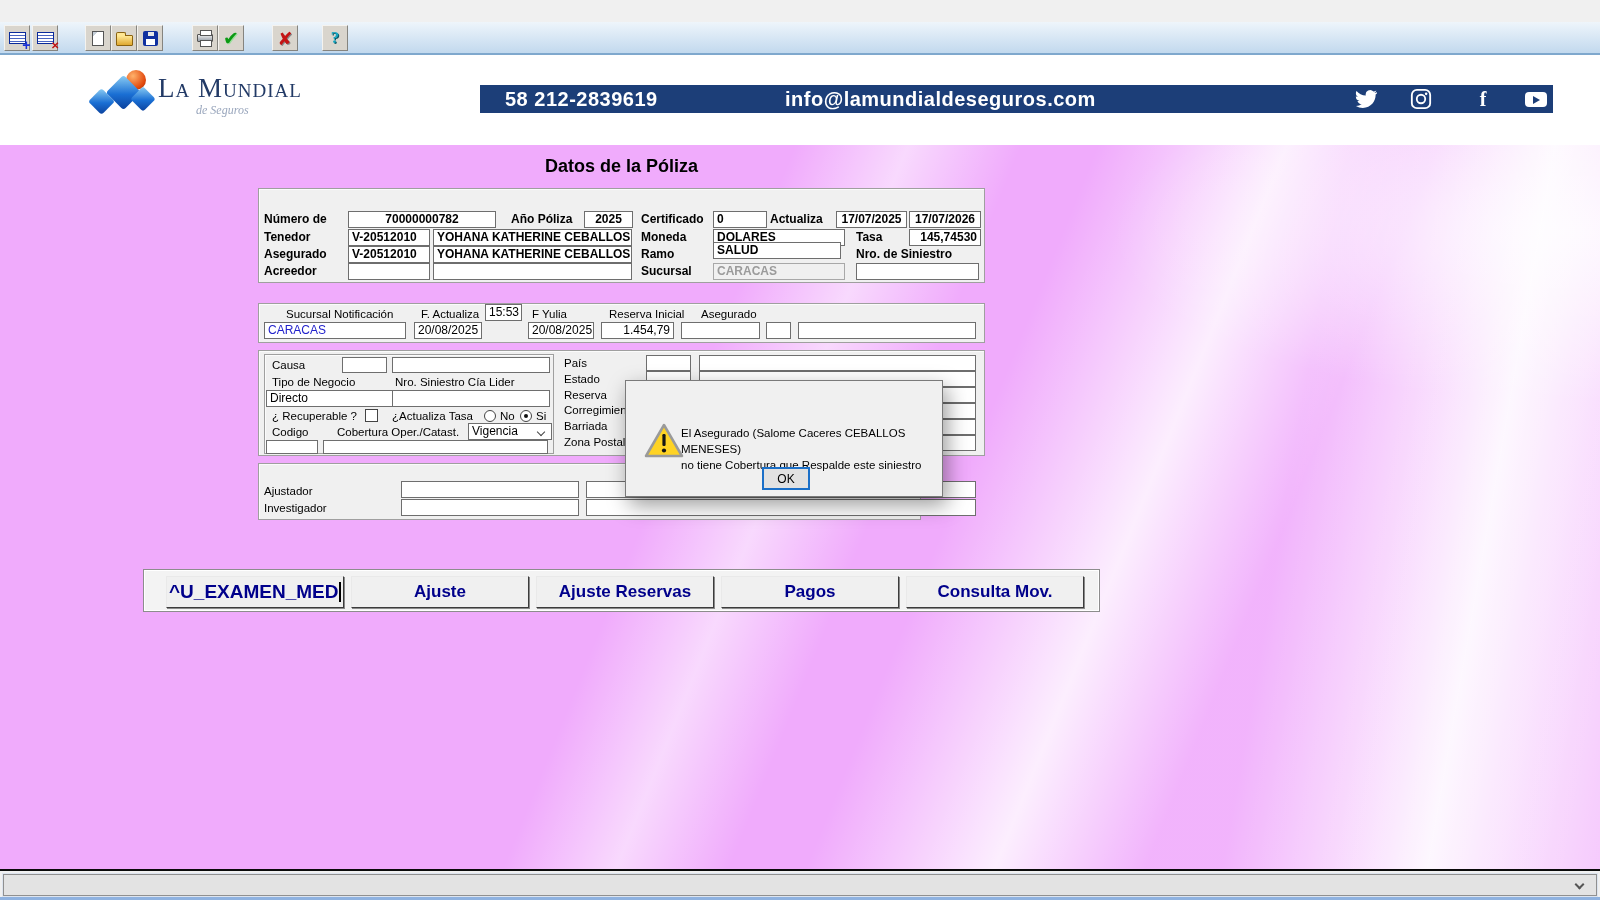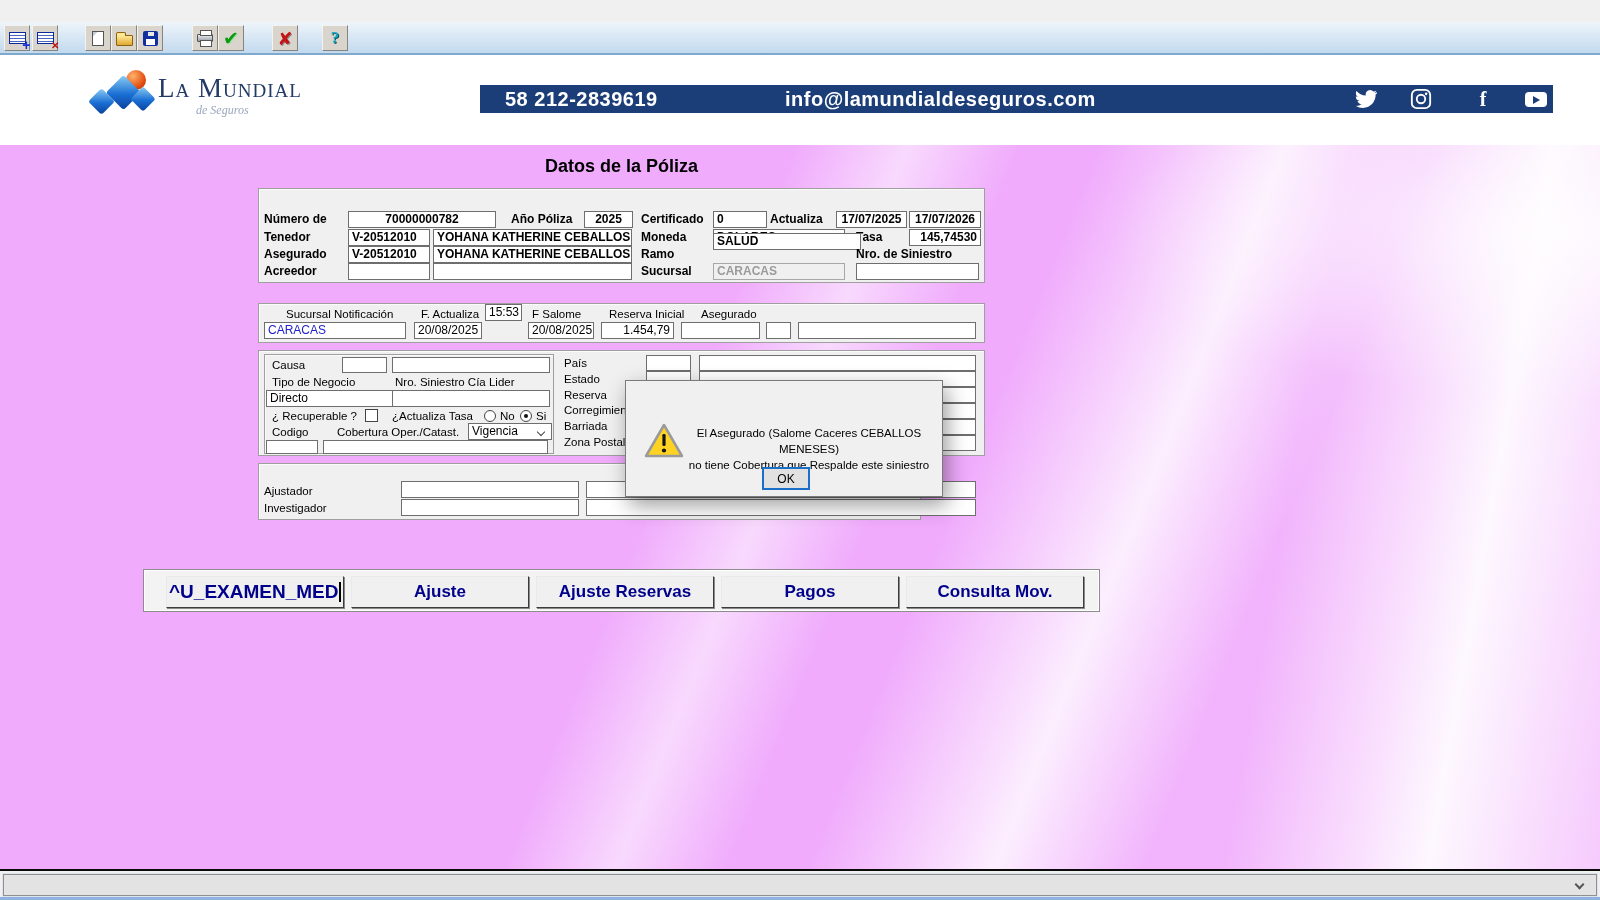--- a/index.html
+++ b/index.html
@@ -89,21 +89,21 @@
   .chk{position:absolute;width:13px;height:13px;background:#fff;border:1px solid #444;}
   .rad{position:absolute;width:12px;height:12px;background:#fff;border:1px solid #444;border-radius:50%;}
   .rad.sel::after{content:"";position:absolute;left:3px;top:3px;width:4px;height:4px;border-radius:50%;background:#111;}
   .dd::after{content:"";position:absolute;right:7px;top:5px;width:5px;height:5px;
              border-right:1.5px solid #444;border-bottom:1.5px solid #444;transform:rotate(45deg);}
   
   .dialog{position:absolute;left:625px;top:380px;width:318px;height:117px;background:#f0f0f0;
           border:1px solid #7a7a7a;box-shadow:4px 8px 20px rgba(0,0,0,.4);z-index:50;}
   .dlg-title{position:absolute;left:0;top:0;width:100%;height:28px;background:#fff;}
   .dlg-title span{position:absolute;left:13px;top:7px;font-size:13px;color:#000;}
-  .dlg-msg{position:absolute;left:55px;top:44px;width:256px;text-align:center;
+  .dlg-msg{position:absolute;left:55px;top:44px;width:256px;
            font-size:11.5px;color:#000;line-height:16px;}
   .ok-btn{position:absolute;left:136px;top:86px;width:48px;height:23px;background:#e1e1e1;
           border:2px solid #1a6fc8;font:12px "Liberation Sans",sans-serif;color:#000;
           display:flex;align-items:center;justify-content:center;}
   .warn-icon{position:absolute;left:18px;top:42px;}
   
   .actions{position:absolute;left:143px;top:569px;width:957px;height:43px;background:#f3f3f3;
            border:1px solid #8d8d8d;box-shadow:inset 0 0 0 1px #ffffff;}
   .abtn{position:absolute;top:6px;width:178px;height:32px;background:#f0f0f0;
         border:1px solid;border-color:#e9e9e9 #3c3c3c #3c3c3c #e9e9e9;box-shadow:1px 1px 0 #8a8a8a;
@@ -207,35 +207,35 @@
       <div class="fld b" style="left:174px;top:40px;width:199px">YOHANA KATHERINE CEBALLOS</div>
       <span class="lbl" style="left:382px;top:41px">Moneda</span>
       <div class="fld b" style="left:454px;top:40px;width:132px">DOLARES</div>
       <span class="lbl" style="left:597px;top:41px">Tasa</span>
       <div class="fld b r" style="left:650px;top:40px;width:72px">145,74530</div>
 
       <span class="lbl" style="left:5px;top:58px">Asegurado</span>
       <div class="fld b" style="left:89px;top:57px;width:82px">V-20512010</div>
       <div class="fld b" style="left:174px;top:57px;width:199px">YOHANA KATHERINE CEBALLOS</div>
       <span class="lbl" style="left:382px;top:58px">Ramo</span>
-      <div class="fld b" style="left:454px;top:44px;width:148px">SALUD</div>
+      <div class="fld b" style="left:454px;top:53px;width:128px">SALUD</div>
       <span class="lbl" style="left:597px;top:58px">Nro. de Siniestro</span>
 
       <span class="lbl" style="left:5px;top:75px">Acreedor</span>
       <div class="fld" style="left:89px;top:74px;width:82px"></div>
       <div class="fld" style="left:174px;top:74px;width:199px"></div>
       <span class="lbl" style="left:382px;top:75px">Sucursal</span>
       <div class="fld b dis" style="left:454px;top:74px;width:132px">CARACAS</div>
       <div class="fld" style="left:597px;top:74px;width:123px"></div>
     </div>
 
     <div class="box" style="left:258px;top:158px;width:727px;height:40px">
       <span class="lbl2" style="left:27px;top:4px">Sucursal Notificación</span>
       <span class="lbl2" style="left:162px;top:4px">F. Actualiza</span>
-      <span class="lbl2" style="left:273px;top:4px">F Salome</span>
+      <span class="lbl2" style="left:273px;top:4px">F Yulia</span>
       <span class="lbl2" style="left:350px;top:4px">Reserva Inicial</span>
       <span class="lbl2" style="left:442px;top:4px">Asegurado</span>
       <div class="fld bluetxt" style="left:5px;top:18px;width:142px">CARACAS</div>
       <div class="fld c" style="left:155px;top:18px;width:68px">20/08/2025</div>
       <div class="fld c" style="left:226px;top:0;width:37px">15:53</div>
       <div class="fld c" style="left:269px;top:18px;width:66px">20/08/2025</div>
       <div class="fld r" style="left:342px;top:18px;width:73px">1.454,79</div>
       <div class="fld" style="left:422px;top:18px;width:79px"></div>
       <div class="fld" style="left:507px;top:18px;width:25px"></div>
       <div class="fld" style="left:539px;top:18px;width:178px"></div>

